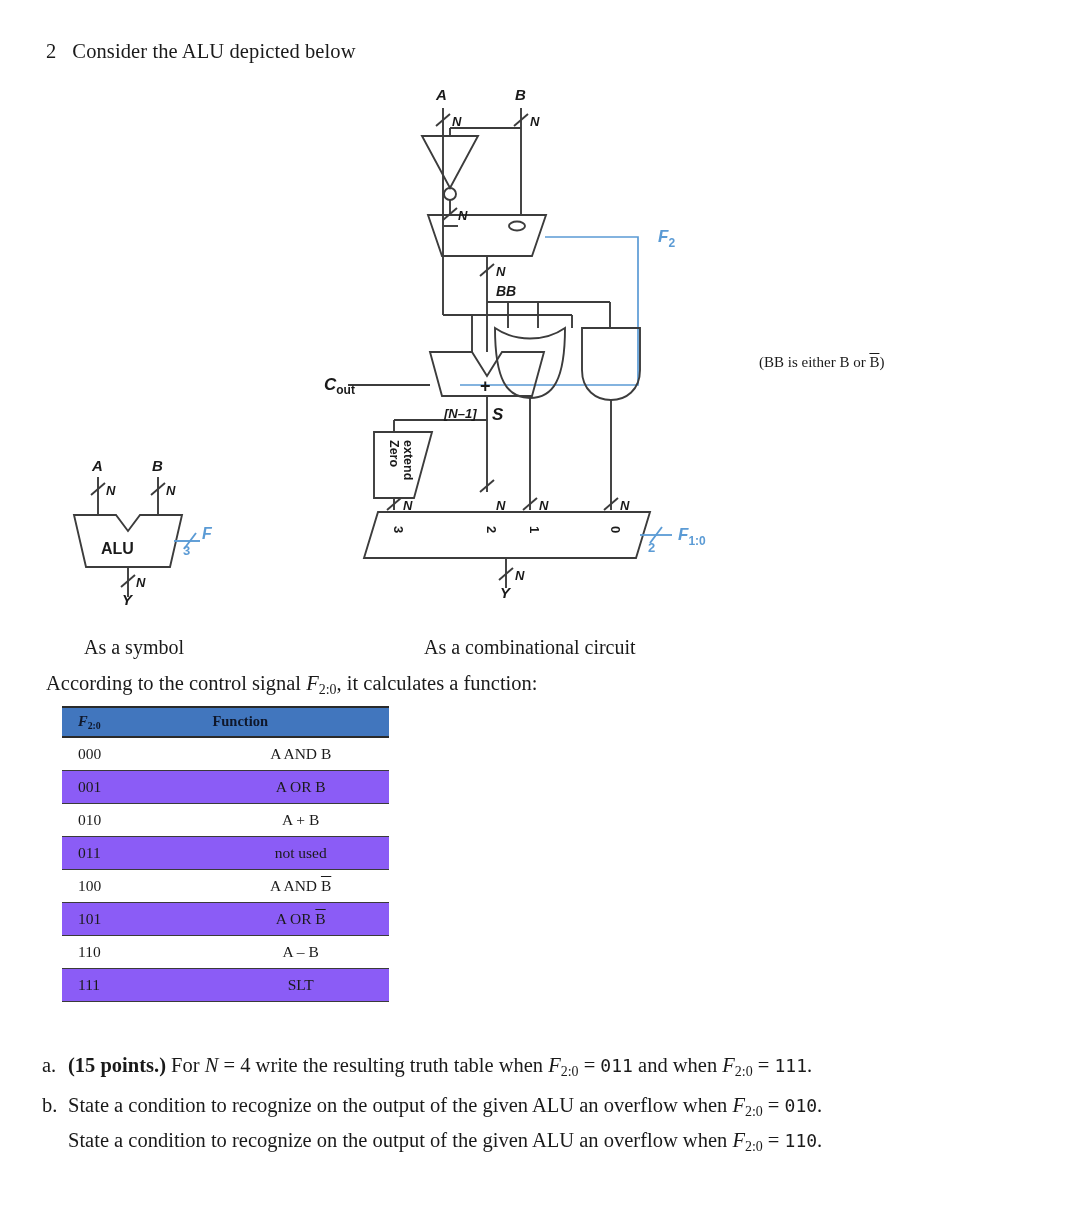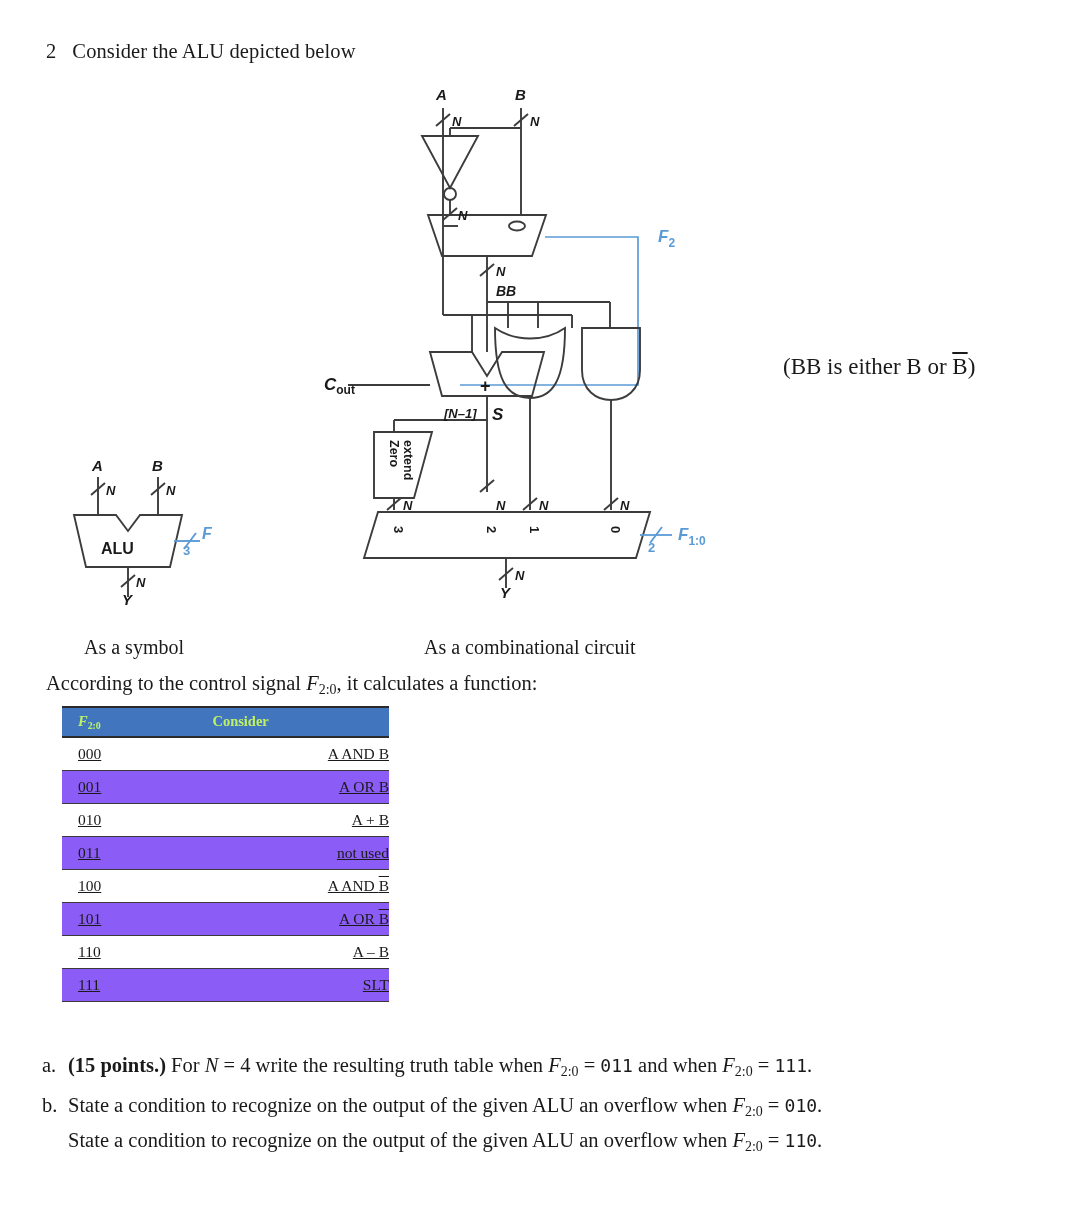--- a/index.html
+++ b/index.html
@@ -20,56 +20,55 @@
   }
   .q-title .num{margin-right:16px;}
 
   .caption{
     position:absolute;font-size:20px;
   }
   #cap-symbol{left:84px;top:636px;}
   #cap-circuit{left:424px;top:636px;}
 
   .note-bb{
-    position:absolute;left:783px;top:354px;font-size:23px;
+    position:absolute;left:759px;top:354px;font-size:15px;
   }
 
   .intro{
     position:absolute;left:46px;top:672px;font-size:20.5px;white-space:nowrap;
   }
 
   
   .it{font-style:italic;}
   .sub{font-size:.68em;vertical-align:-0.28em;font-style:normal;}
   .ttnum{font-family:"DejaVu Sans Mono", monospace;font-size:.88em;}
   .ovb{ text-decoration:overline; }
 
   
   .fn-table{
     position:absolute;left:62px;top:706px;width:327px;
     border-collapse:collapse;
     font-family:"Liberation Serif", serif;
   }
   .fn-table th{
-    background:#4176be;color:#bef264;
+    background:#4176be;color:#0f172a;
     font-size:14.5px;font-weight:bold;
     padding:5px 0 5px 0;
     border-top:2px solid #2a2a2a;
     border-bottom:2px solid #2a2a2a;
   }
   .fn-table th.c1{text-align:left;padding-left:16px;width:46%;}
   .fn-table th.c2{text-align:left;width:54%;}
   .fn-table td{
     font-size:15.5px;
     padding:7px 0 7px 0;
     border-bottom:1.6px solid #3a3a3a;
-    text-decoration:underline;
   }
   .fn-table td.c1{text-align:left;padding-left:16px;}
-  .fn-table td.c2{text-align:right;}
+  .fn-table td.c2{text-align:center;}
   .fn-table tr.odd td{background:#ffffff;}
   .fn-table tr.even td{background:#8b5cf6;}
 
   
   .qitem{position:absolute;font-size:20.5px;}
   .qitem .lbl{position:absolute;left:0;top:0;}
   .qitem .body{margin-left:26px;display:block;}
   .qline{display:block;white-space:nowrap;}
   .qline + .qline{margin-top:9px;}
   #q-a{left:42px;top:1054px;width:1020px;}
@@ -264,21 +263,21 @@
   <div class="caption" id="cap-circuit">As a combinational circuit</div>
 
   <div class="intro">
     <span>According to the control signal </span><span class="it">F</span><span class="sub">2:0</span><span>, it calculates a function:</span>
   </div>
 
   <table class="fn-table">
     <thead>
       <tr>
         <th class="c1"><span class="it">F</span><span class="sub">2:0</span></th>
-        <th class="c2">Consider</th>
+        <th class="c2">Function</th>
       </tr>
     </thead>
     <tbody>
       <tr class="odd">
         <td class="c1">000</td>
         <td class="c2"><span>A AND B</span><span class="ovb"></span></td>
       </tr>
       <tr class="even">
         <td class="c1">001</td>
         <td class="c2"><span>A OR B</span><span class="ovb"></span></td>

